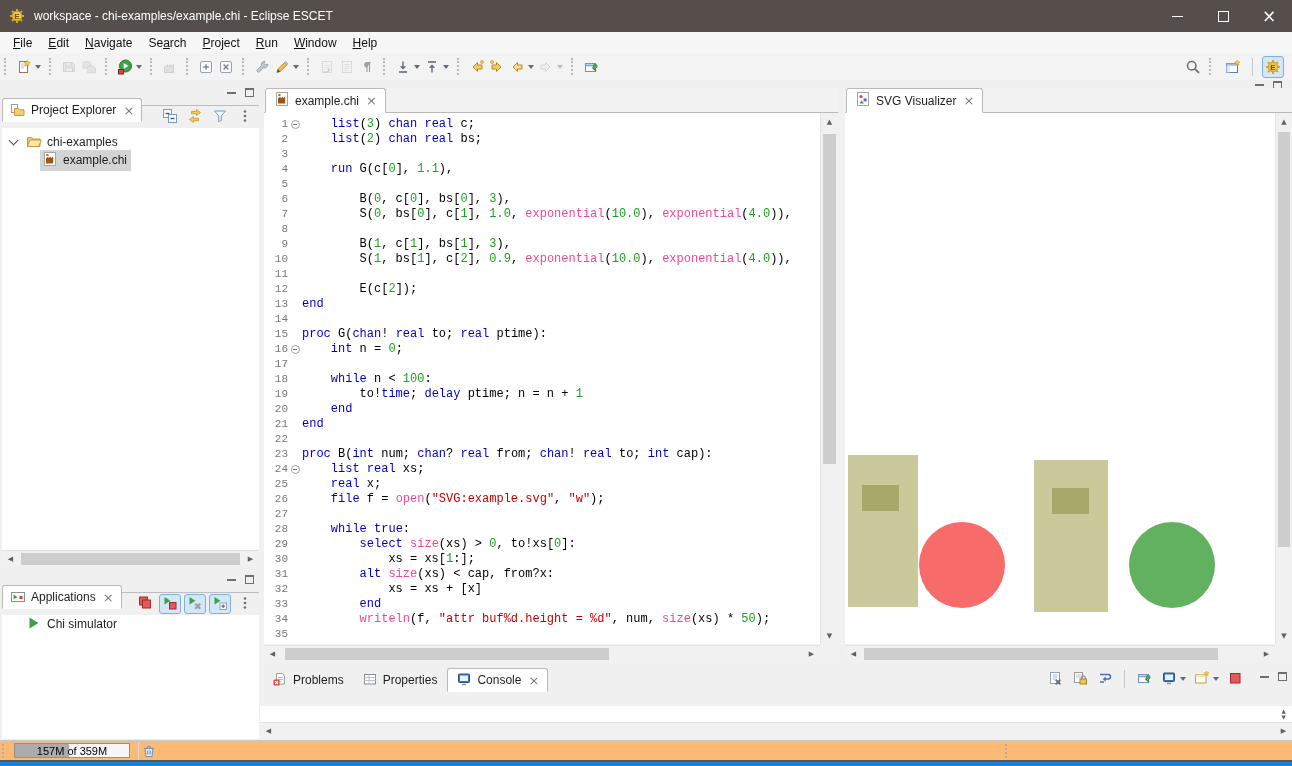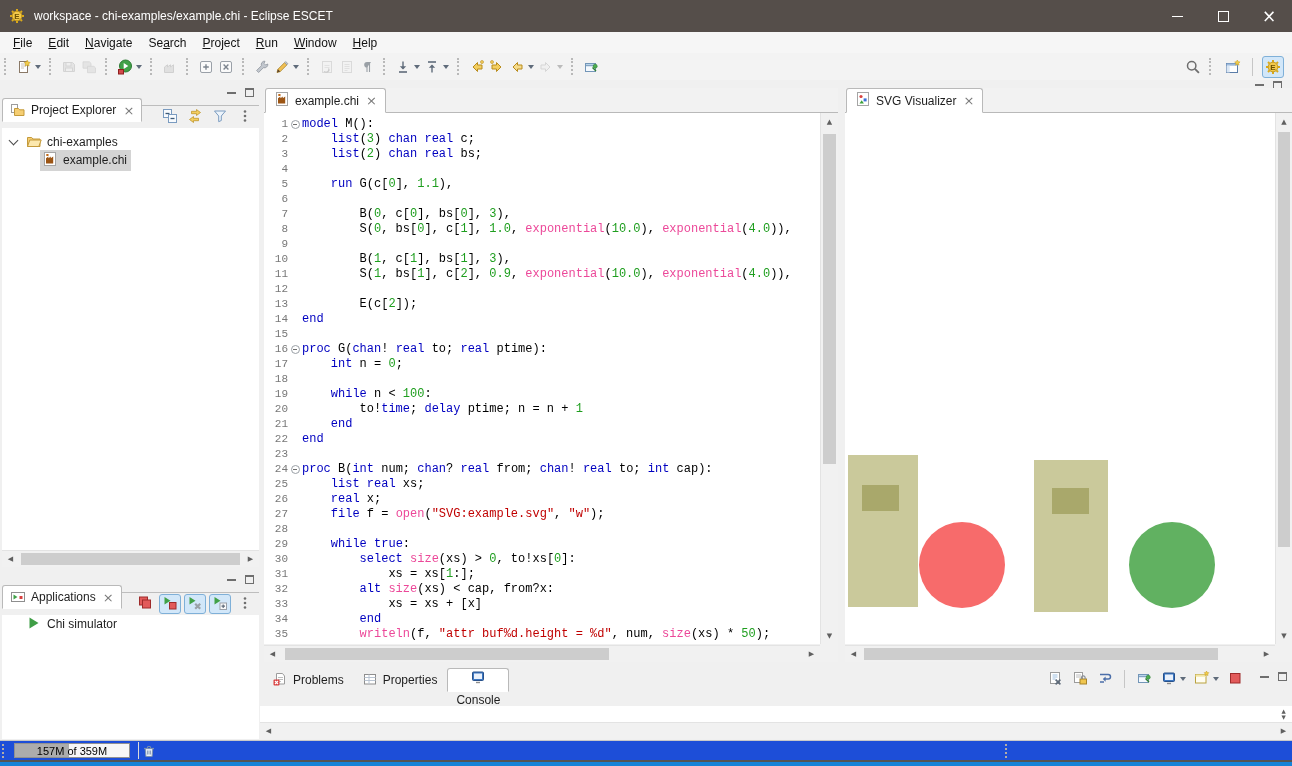--- a/index.html
+++ b/index.html
@@ -94,33 +94,33 @@
   .codecol { flex:1; overflow:hidden; }
   .cl { height:15px; white-space:pre; font:12px/15px "Liberation Mono",monospace; }
 
   
   .svg-body { position:absolute; left:0; right:17px; top:31px; bottom:18px; background:#FFF; overflow:hidden; }
   .shape { position:absolute; }
 
   
   .btabbar { position:relative; height:27px; display:flex; align-items:flex-end; padding-left:4px; gap:2px; }
   .btab { height:24px; display:flex; align-items:center; gap:5px; padding:0 8px; border-radius:3px 3px 0 0; }
-  .btab.sel { background:#FFF; border:1px solid #B9B9B9; border-bottom:1px solid #FFF;flex-direction:column; }
+  .btab.sel { background:#FFF; border:1px solid #B9B9B9; border-bottom:1px solid #FFF; }
   .con-toolbar { position:absolute; right:46px; top:2px; height:24px; display:flex; align-items:center; gap:3px; }
   .con-status { position:absolute; left:0; right:0; top:27px; height:14px; background:#FBFBFB;
                 border-top:1px solid #B3B3B3; border-bottom:1px solid #CFCFCF;
                 font-size:11.5px; line-height:13px; padding-left:5px; color:#000; }
   .con-out { position:absolute; left:0; right:0; top:41px; height:16px; background:#FFF; }
   .con-vs { position:absolute; right:0; top:0; width:17px; height:16px; display:flex; flex-direction:column;
             align-items:center; justify-content:center; color:#606060; }
   .con-vs span { font-family:"DejaVu Sans",sans-serif; font-size:5.5px; line-height:6px; }
   .con-hscroll { left:0; right:0; top:57px; }
 
   
-  .statusbar { position:absolute; left:0; top:740px; width:100%; height:20px; background:#1d4ed8;
+  .statusbar { position:absolute; left:0; top:740px; width:100%; height:20px; background:#fdba74;
                border-top:1px solid #C9C9C9; }
   .sgrip { position:absolute; top:3px; width:3px; height:14px; border-left:2px dotted #B3ACA7; }
   .heap { position:absolute; left:14px; top:2px; width:116px; height:15px; border:1px solid #919191;
           background:#F7F7F7; }
   .heap-fill { position:absolute; left:0; top:0; bottom:0; width:54px; background:#ACACAC; }
   .heap-text { position:absolute; left:0; right:0; top:0; bottom:0; text-align:center;
                font-size:11px; line-height:14px; color:#000; }
   .trash-btn { position:absolute; left:138px; top:1px; width:20px; height:17px; display:flex;
                align-items:center; justify-content:center; border-left:1px solid #DADADA; }
   .win-bottom-line { position:absolute; left:0; top:760px; width:100%; height:2px; background:#555; }
@@ -699,21 +699,20 @@
           <div class="gut-row">
             <span class="lnum">34</span>
             <span class="foldcol"></span>
           </div>
           <div class="gut-row">
             <span class="lnum">35</span>
             <span class="foldcol"></span>
           </div>
         </div>
       <div class="codecol" id="ed-code">
-          <div class="cl"><span class="tok-k">model</span><span class="tok-pl"> M():</span></div>
           <div class="cl"><span class="tok-pl">    </span><span class="tok-k">list</span><span class="tok-pl">(</span><span class="tok-num">3</span><span class="tok-pl">) </span><span class="tok-k">chan</span><span class="tok-pl"> </span><span class="tok-k">real</span><span class="tok-pl"> c;</span></div>
           <div class="cl"><span class="tok-pl">    </span><span class="tok-k">list</span><span class="tok-pl">(</span><span class="tok-num">2</span><span class="tok-pl">) </span><span class="tok-k">chan</span><span class="tok-pl"> </span><span class="tok-k">real</span><span class="tok-pl"> bs;</span></div>
           <div class="cl"></div>
           <div class="cl"><span class="tok-pl">    </span><span class="tok-k">run</span><span class="tok-pl"> G(c[</span><span class="tok-num">0</span><span class="tok-pl">], </span><span class="tok-num">1.1</span><span class="tok-pl">),</span></div>
           <div class="cl"></div>
           <div class="cl"><span class="tok-pl">        B(</span><span class="tok-num">0</span><span class="tok-pl">, c[</span><span class="tok-num">0</span><span class="tok-pl">], bs[</span><span class="tok-num">0</span><span class="tok-pl">], </span><span class="tok-num">3</span><span class="tok-pl">),</span></div>
           <div class="cl"><span class="tok-pl">        S(</span><span class="tok-num">0</span><span class="tok-pl">, bs[</span><span class="tok-num">0</span><span class="tok-pl">], c[</span><span class="tok-num">1</span><span class="tok-pl">], </span><span class="tok-num">1.0</span><span class="tok-pl">, </span><span class="tok-fn">exponential</span><span class="tok-pl">(</span><span class="tok-num">10.0</span><span class="tok-pl">), </span><span class="tok-fn">exponential</span><span class="tok-pl">(</span><span class="tok-num">4.0</span><span class="tok-pl">)),</span></div>
           <div class="cl"></div>
           <div class="cl"><span class="tok-pl">        B(</span><span class="tok-num">1</span><span class="tok-pl">, c[</span><span class="tok-num">1</span><span class="tok-pl">], bs[</span><span class="tok-num">1</span><span class="tok-pl">], </span><span class="tok-num">3</span><span class="tok-pl">),</span></div>
           <div class="cl"><span class="tok-pl">        S(</span><span class="tok-num">1</span><span class="tok-pl">, bs[</span><span class="tok-num">1</span><span class="tok-pl">], c[</span><span class="tok-num">2</span><span class="tok-pl">], </span><span class="tok-num">0.9</span><span class="tok-pl">, </span><span class="tok-fn">exponential</span><span class="tok-pl">(</span><span class="tok-num">10.0</span><span class="tok-pl">), </span><span class="tok-fn">exponential</span><span class="tok-pl">(</span><span class="tok-num">4.0</span><span class="tok-pl">)),</span></div>

